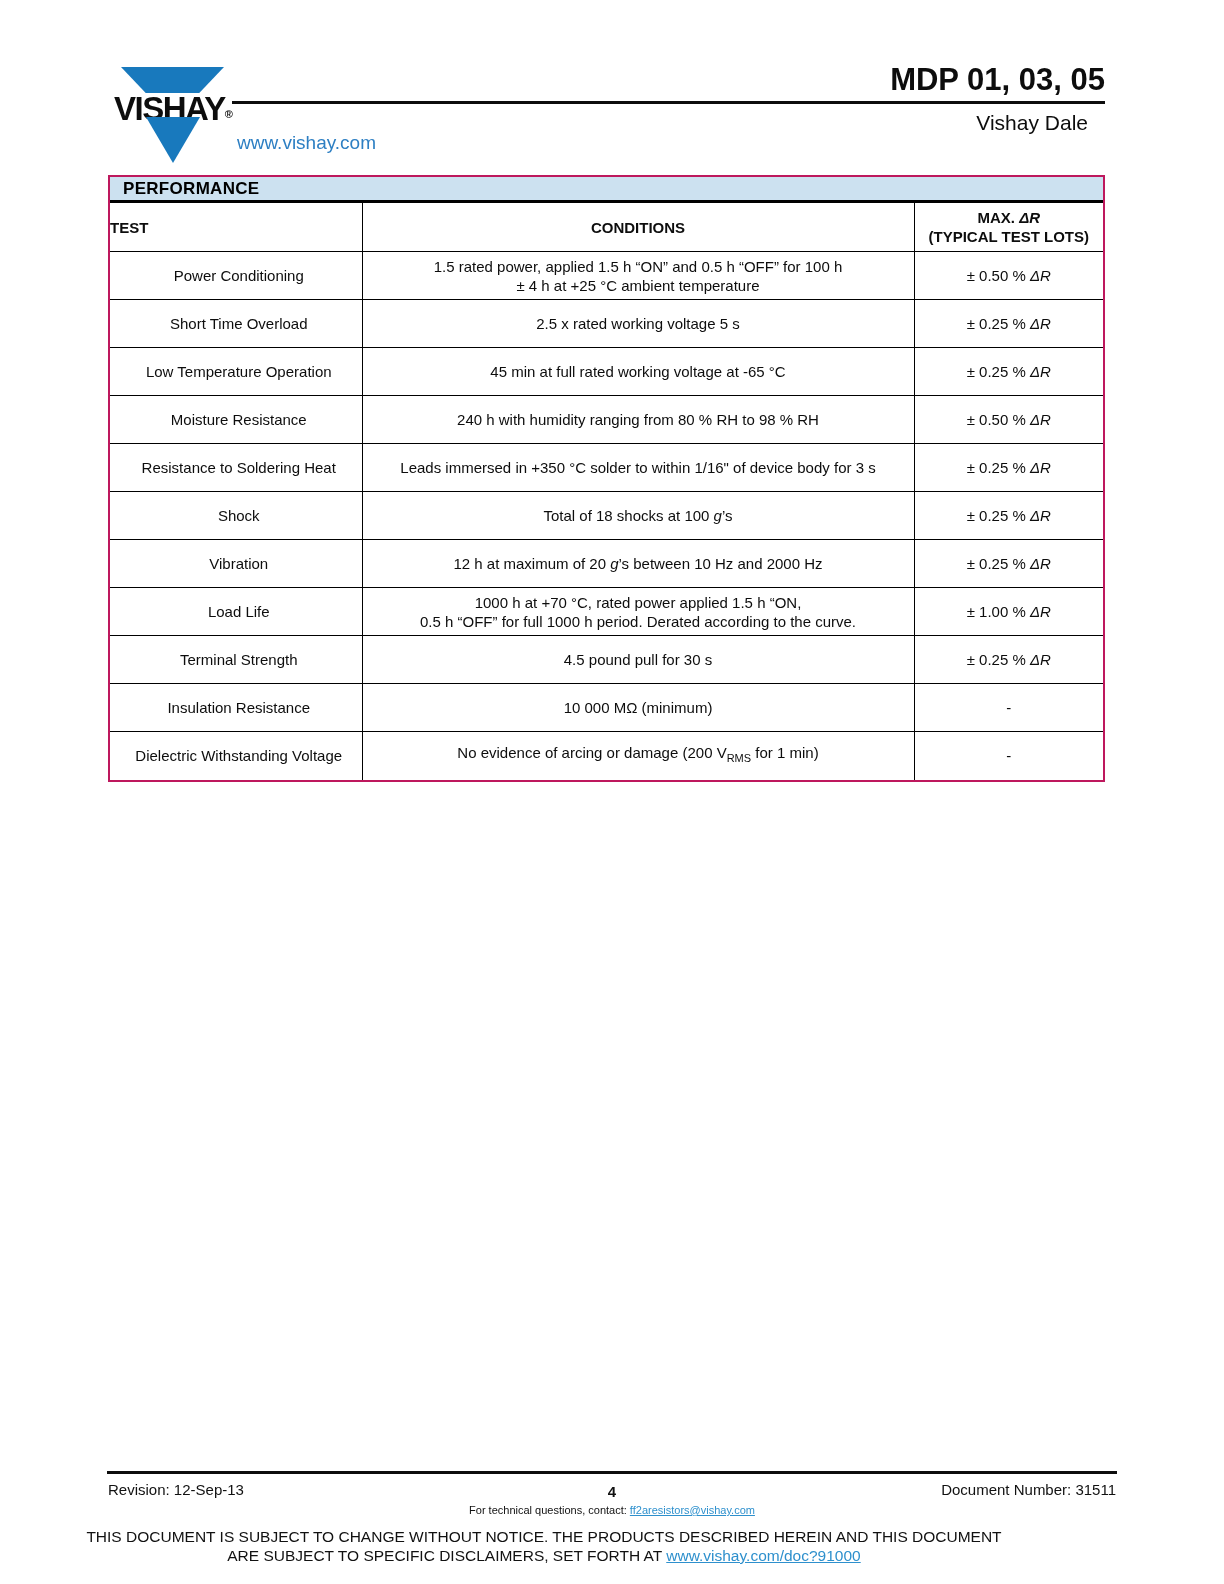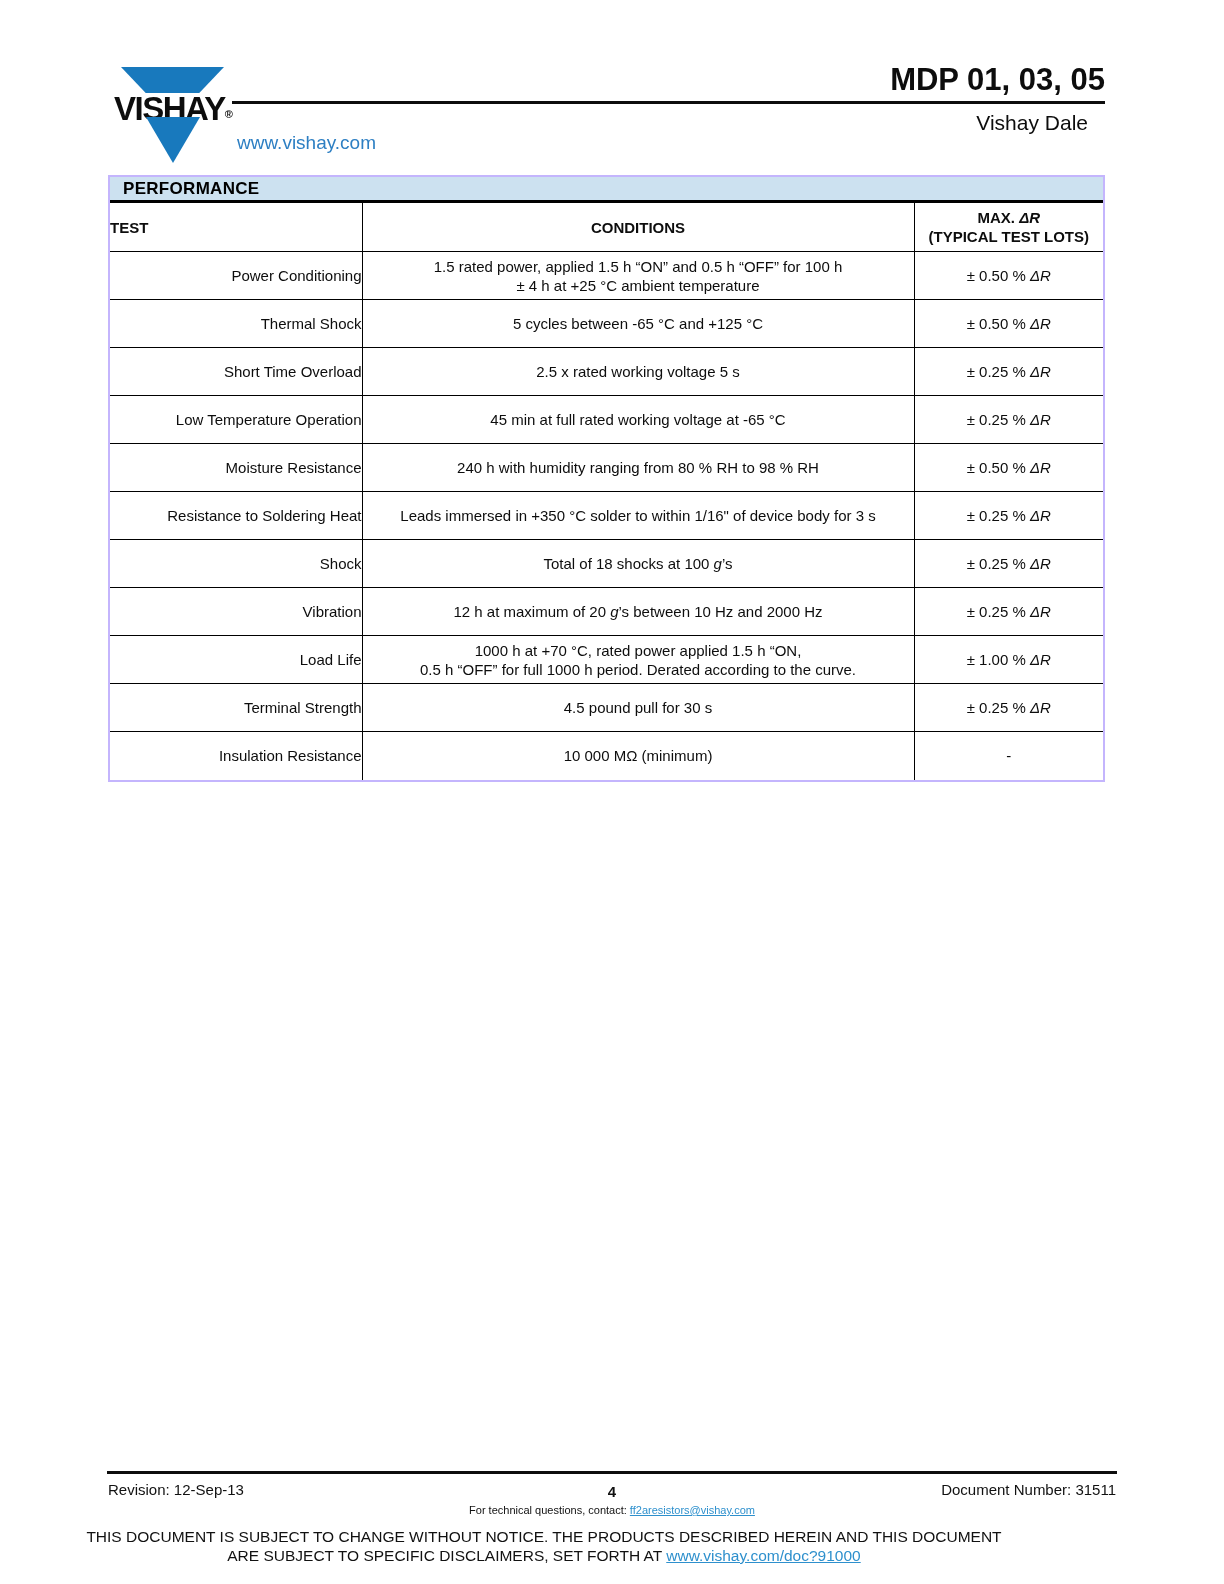--- a/index.html
+++ b/index.html
@@ -49,21 +49,21 @@
     font-size: 31px; font-weight: bold; color: #0d0d0d; white-space: nowrap;
   }
   #doc-subtitle {
     position: absolute; right: 136px; top: 111px;
     font-size: 21px; color: #0d0d0d; white-space: nowrap;
   }
 
   
   #perf-wrap {
     position: absolute; left: 108px; top: 175px; width: 997px;
-    border: 2px solid #c4b5fd;
+    border: 2px solid #be185d;
   }
   #perf-banner {
     background: #cce1f0;
     height: 25px;
     display: flex; align-items: center;
     padding-left: 13px;
     border-bottom: 2px solid #000000;
   }
   #perf-banner span {
     font-size: 17px; font-weight: bold; letter-spacing: 0.3px; color: #000000;
@@ -81,21 +81,21 @@
     font-size: 15px;
     vertical-align: middle;
     background: #ffffff;
     color: #0d0d0d;
   }
   #perf-table th { height: 49px; font-weight: bold; }
   #perf-table th.test-h { text-align: left; }
   #perf-table th.cond-h, #perf-table th.max-h { text-align: center; }
   #perf-table th.max-h { line-height: 19px; }
   #perf-table td { height: 48px; }
-  #perf-table td.test { text-align: right; padding-left: 6px; }
+  #perf-table td.test { text-align: center; padding-left: 6px; }
   #perf-table td.cond { text-align: center; line-height: 19px; padding: 2px 6px; }
   #perf-table td.max { text-align: center; }
   #perf-table tr > *:first-child { border-left: none; }
   #perf-table tr > *:last-child { border-right: none; }
   #perf-table tr:last-child > * { border-bottom: none; }
   #perf-table i { font-style: italic; }
   #perf-table sub { font-size: 11px; }
 
   
   #footer-rule {
@@ -151,25 +151,20 @@
           <th class="max-h"><span>MAX. </span><i>ΔR</i><br><span>(TYPICAL TEST LOTS)</span></th>
         </tr>
       </thead>
       <tbody id="perf-body">
     <tr>
       <td class="test">Power Conditioning</td>
       <td class="cond"><span>1.5 rated power, applied 1.5 h “ON” and 0.5 h “OFF” for 100 h</span><br><span>± 4 h at +25 °C ambient temperature</span></td>
       <td class="max"><span>± 0.50 % </span><i>ΔR</i></td>
     </tr>
 
-    <tr>
-      <td class="test">Thermal Shock</td>
-      <td class="cond"><span>5 cycles between -65 °C and +125 °C</span></td>
-      <td class="max"><span>± 0.50 % </span><i>ΔR</i></td>
-    </tr>
 
     <tr>
       <td class="test">Short Time Overload</td>
       <td class="cond"><span>2.5 x rated working voltage 5 s</span></td>
       <td class="max"><span>± 0.25 % </span><i>ΔR</i></td>
     </tr>
 
     <tr>
       <td class="test">Low Temperature Operation</td>
       <td class="cond"><span>45 min at full rated working voltage at -65 °C</span></td>
@@ -211,20 +206,25 @@
       <td class="cond"><span>4.5 pound pull for 30 s</span></td>
       <td class="max"><span>± 0.25 % </span><i>ΔR</i></td>
     </tr>
 
     <tr>
       <td class="test">Insulation Resistance</td>
       <td class="cond"><span>10 000 MΩ (minimum)</span></td>
       <td class="max"><span>-</span></td>
     </tr>
 
+    <tr>
+      <td class="test">Dielectric Withstanding Voltage</td>
+      <td class="cond"><span>No evidence of arcing or damage (200 V</span><sub>RMS</sub><span> for 1 min)</span></td>
+      <td class="max"><span>-</span></td>
+    </tr>
   </tbody>
     </table>
   </div>
 
   <div id="footer-rule"></div>
   <div id="footer-meta">
     <span id="footer-revision">Revision: 12-Sep-13</span>
     <span id="footer-page">4</span>
     <span id="footer-doc">Document Number: 31511</span>
   </div>

